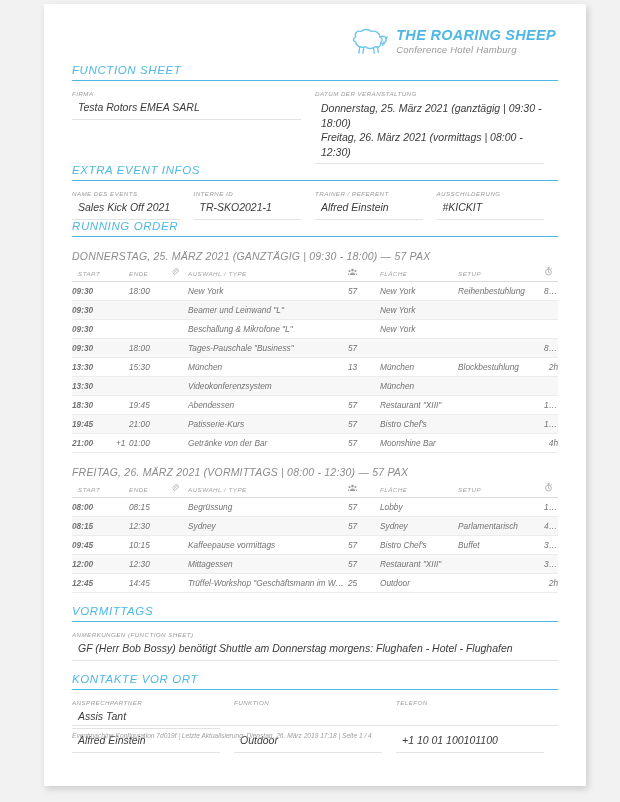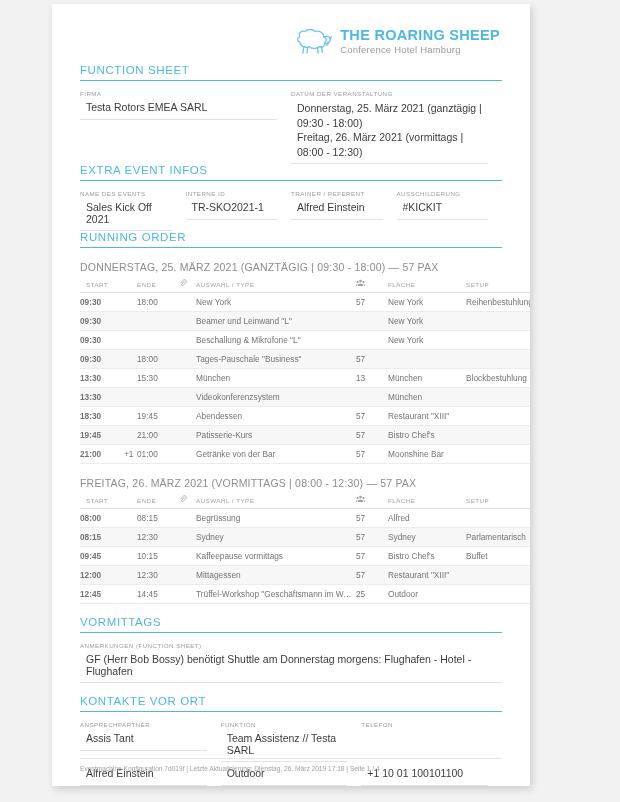--- a/index.html
+++ b/index.html
@@ -4,26 +4,27 @@
 <style>
   html, body {
     margin: 0; padding: 0;
     width: 620px; height: 802px;
     background: #f2f2f2;
     font-family: "Liberation Sans", sans-serif;
     overflow: hidden;
   }
   .page {
     position: absolute;
-    left: 52px; top: 4px;
-    width: 478px; height: 782px;
+    left: 44px; top: 4px;
+    width: 542px; height: 782px;
     background: #ffffff;
     box-shadow: 2px 3px 7px rgba(0,0,0,0.16);
     box-sizing: border-box;
     overflow: hidden;
+    font-style: italic;
   }
   .inner { padding: 0 28px; position: relative; }
 
   
   .logo-wrap {
     display: flex; align-items: center; justify-content: flex-end;
     gap: 8px; padding-top: 14px; padding-right: 2px; height: 46px;
   }
   .sheep-icon { width: 42px; height: 30px; flex: none; }
   .logo-text { line-height: 1; text-align: left; }
@@ -347,21 +348,21 @@
             </tr>
           </thead>
           <tbody>
             <tr>
               <td class="c-start">08:00</td>
               <td class="c-plus"></td>
               <td>08:15</td>
               <td></td>
               <td>Begrüssung</td>
               <td class="c-pax">57</td>
-              <td>Alfred</td>
+              <td>Lobby</td>
               <td></td>
               <td class="c-dur">15min</td>
             </tr>
             <tr>
               <td class="c-start">08:15</td>
               <td class="c-plus"></td>
               <td>12:30</td>
               <td></td>
               <td>Sydney</td>
               <td class="c-pax">57</td>
@@ -415,21 +416,20 @@
   </div>
 
   <div class="section-title tight">KONTAKTE VOR ORT</div>
   <div class="field-row">
     <div class="field">
       <div class="field-label">ANSPRECHPARTNER</div>
       <div class="field-value">Assis Tant</div>
     </div>
     <div class="field">
       <div class="field-label">FUNKTION</div>
-      <div class="field-value">Team Assistenz // Testa SARL</div>
     </div>
     <div class="field">
       <div class="field-label">TELEFON</div>
     </div>
   </div>
   <div class="field-row" style="margin-top:0;">
     <div class="field">
       <div class="field-value" style="padding-top:5px;">Alfred Einstein</div>
     </div>
     <div class="field">

